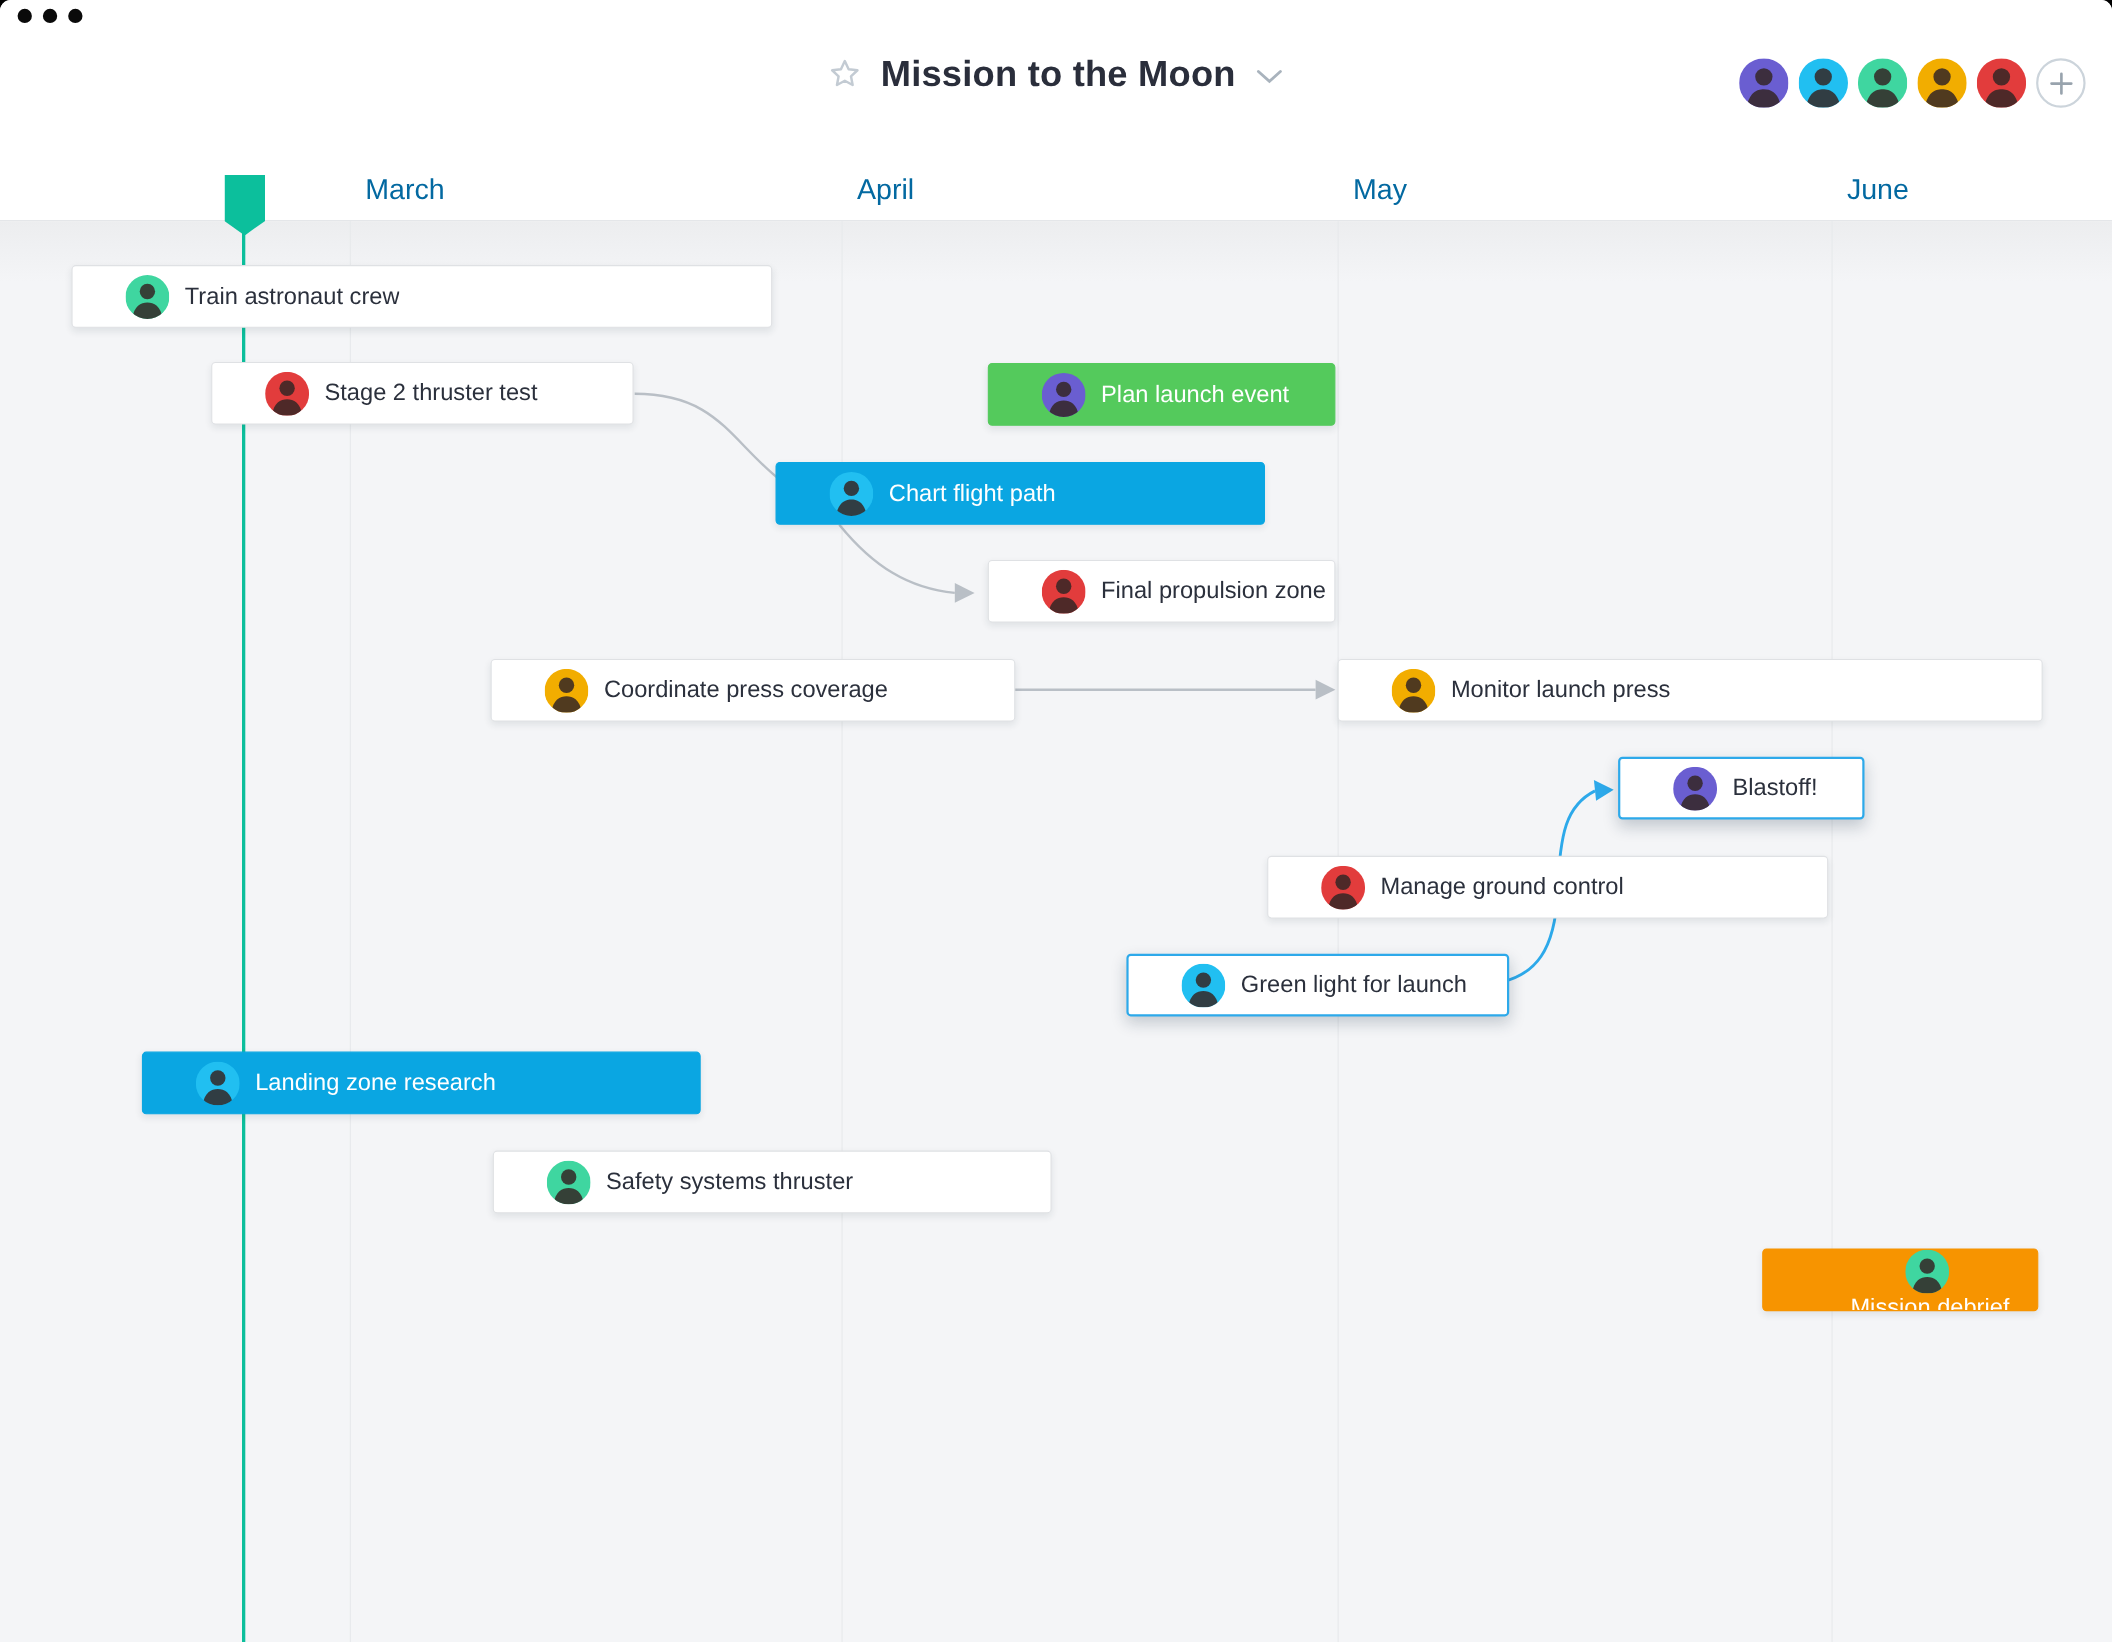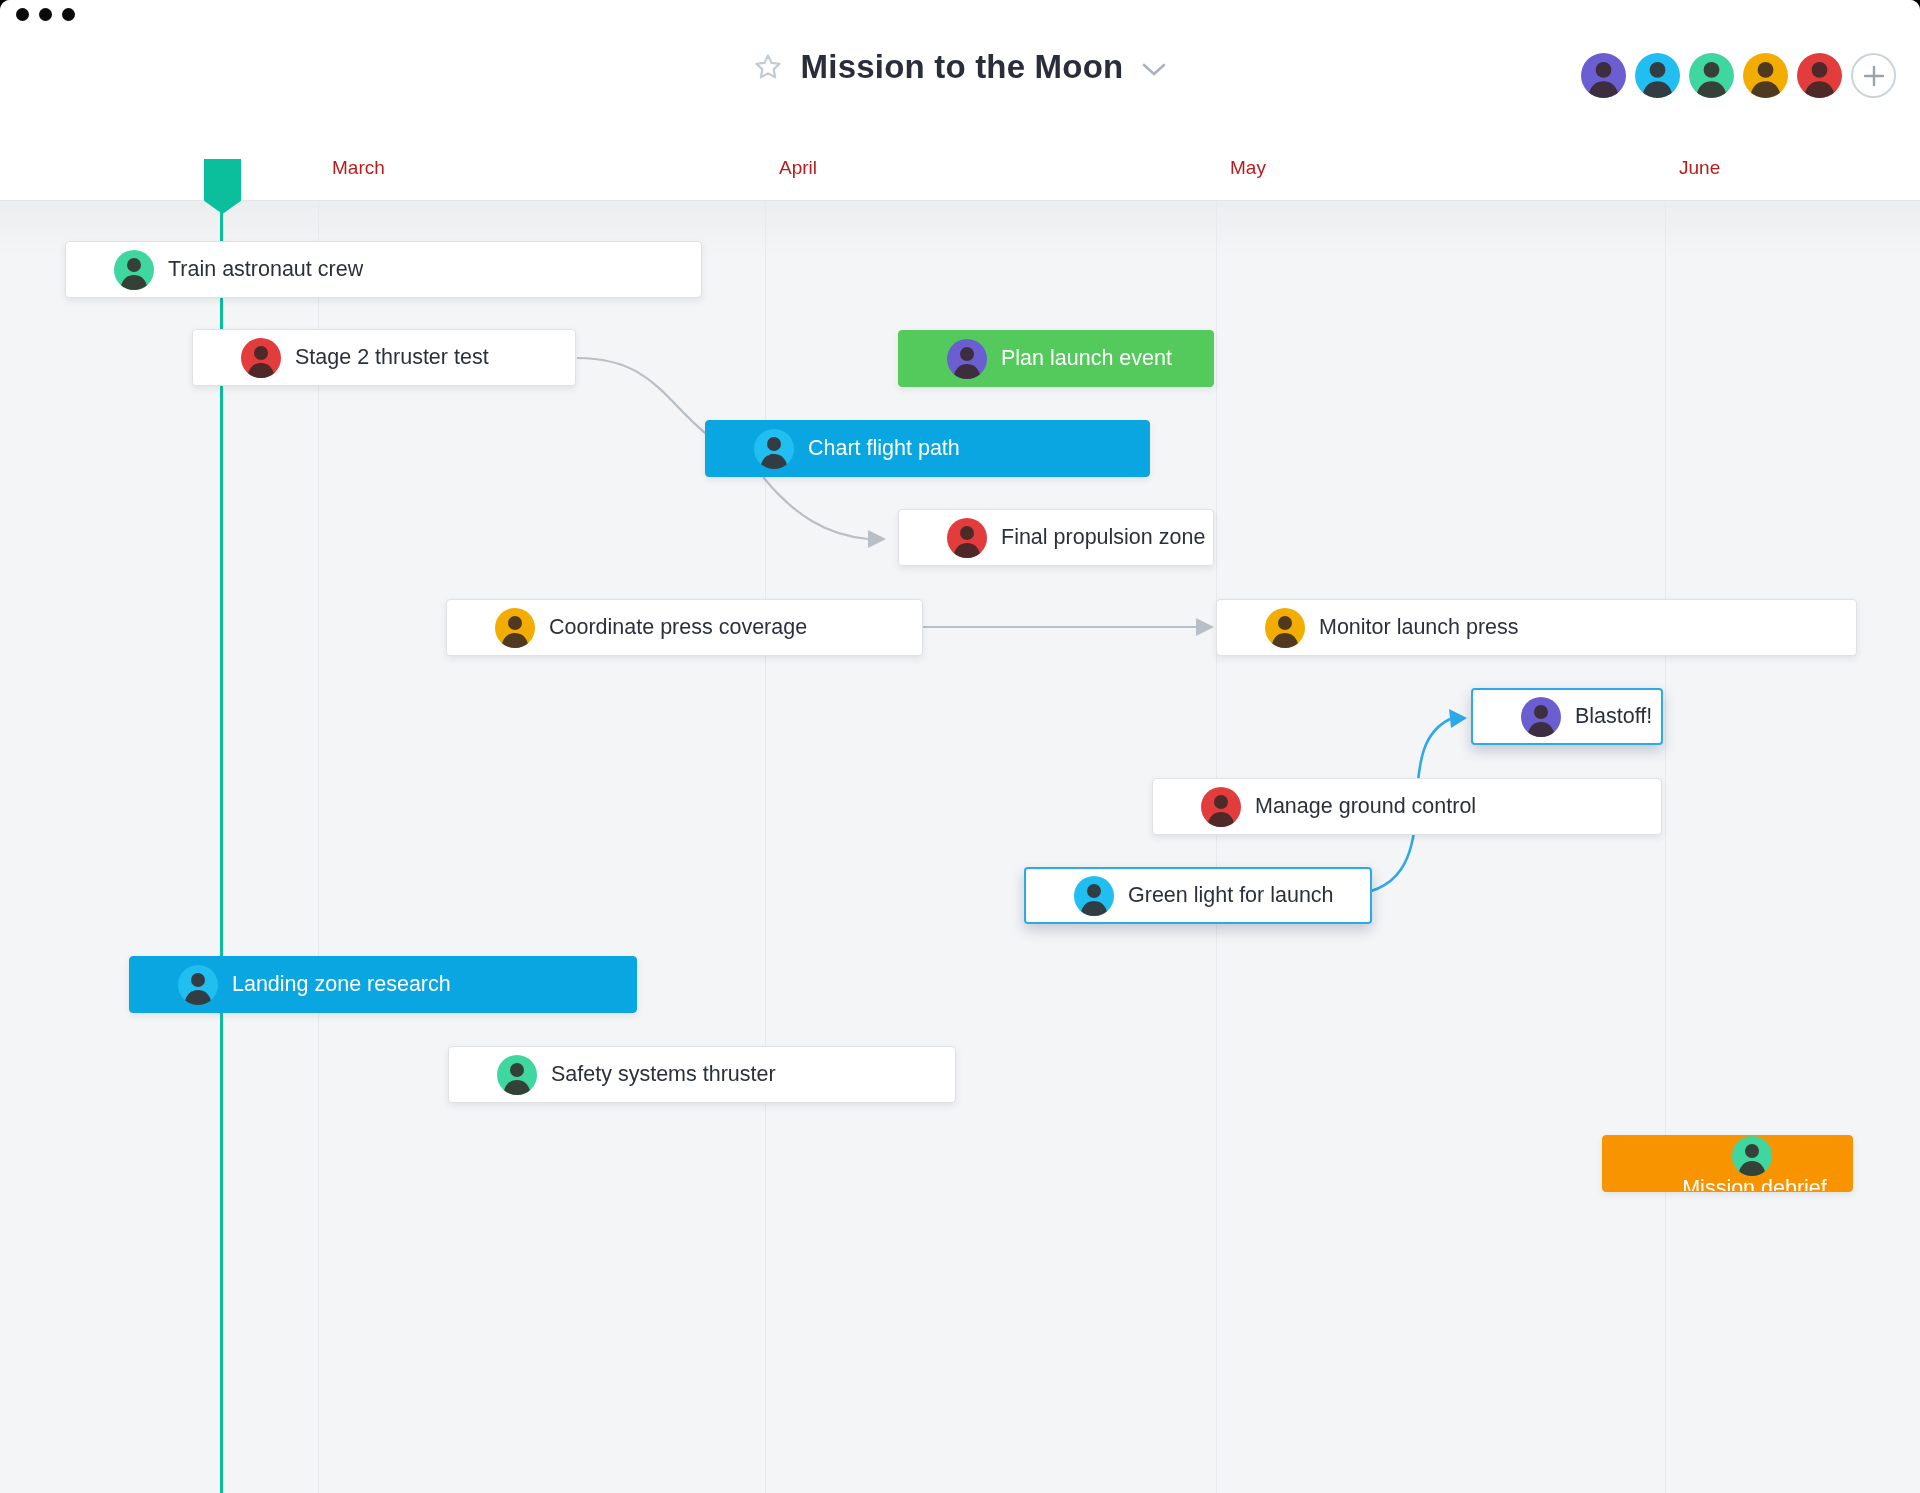--- a/index.html
+++ b/index.html
@@ -16,21 +16,21 @@
   .star-icon svg{display:block;}
   .chevron-icon svg{display:block;margin-top:6px;}
 
   .member-stack{position:absolute;top:53px;right:24px;display:flex;align-items:center;gap:9px;}
   .member{width:45px;height:45px;border-radius:50%;overflow:hidden;position:relative;}
   .member svg{position:absolute;inset:0;}
   .add-member{width:45px;height:45px;border-radius:50%;background:#fff;border:2px solid #ccd4db;box-sizing:border-box;display:flex;align-items:center;justify-content:center;cursor:pointer;}
 
   
   .months-row{position:relative;height:63px;background:#fff;border-bottom:1px solid #e4e6e9;}
-  .month-label{position:absolute;top:20px;font-size:19px;color:#b91c1c;}
+  .month-label{position:absolute;top:20px;font-size:26px;color:#0369a1;}
   .today-marker{position:absolute;left:204px;top:22px;width:37px;height:55px;background:#0cbf9c;
     clip-path:polygon(0 0,100% 0,100% 76%,50% 100%,0 76%);z-index:5;}
 
   
   .chart{position:relative;height:1293px;background:linear-gradient(to bottom,#ecedef 0px,#f4f5f7 55px);overflow:hidden;}
   .gridline{position:absolute;top:0;bottom:0;width:1px;background:#e7e9ec;}
   .today-line{position:absolute;top:0;bottom:0;left:220px;width:3px;background:#0cbf9c;}
   .connector-layer{position:absolute;inset:0;}
 
   
@@ -203,21 +203,21 @@
         <div class="card" style="left: 1216px; top: 398px; width: 641px; align-items: center;">
           <span class="avatar">
             <svg viewBox="0 0 40 40">
               <rect width="40" height="40" fill="#f2ad00"></rect>
               <circle cx="20" cy="15" r="7" fill="rgba(52,38,36,.85)"></circle>
               <path d="M6 40 C8 28 14 25 20 25 C26 25 32 28 34 40 Z" fill="rgba(52,38,36,.85)"></path>
             </svg>
           </span>
           <span class="label">Monitor launch press</span>
         </div>
-        <div class="card selected" style="left: 1471px; top: 487px; width: 192px;">
+        <div class="card selected" style="left: 1471px; top: 487px; width: 224px;">
           <span class="avatar">
             <svg viewBox="0 0 40 40">
               <rect width="40" height="40" fill="#6a5ed1"></rect>
               <circle cx="20" cy="15" r="7" fill="rgba(52,38,36,.85)"></circle>
               <path d="M6 40 C8 28 14 25 20 25 C26 25 32 28 34 40 Z" fill="rgba(52,38,36,.85)"></path>
             </svg>
           </span>
           <span class="label">Blastoff!</span>
         </div>
         <div class="card" style="left: 1152px; top: 577px; width: 510px;">

